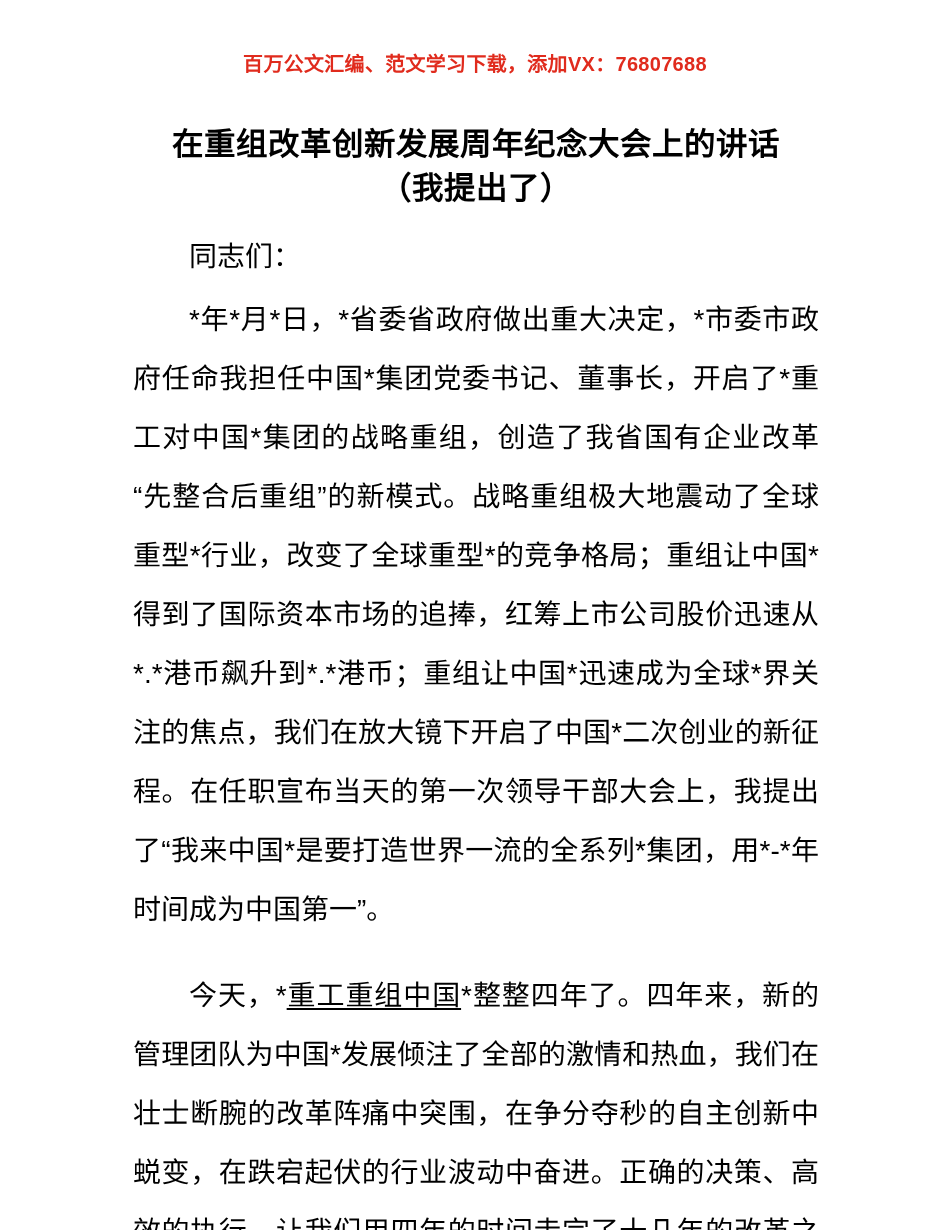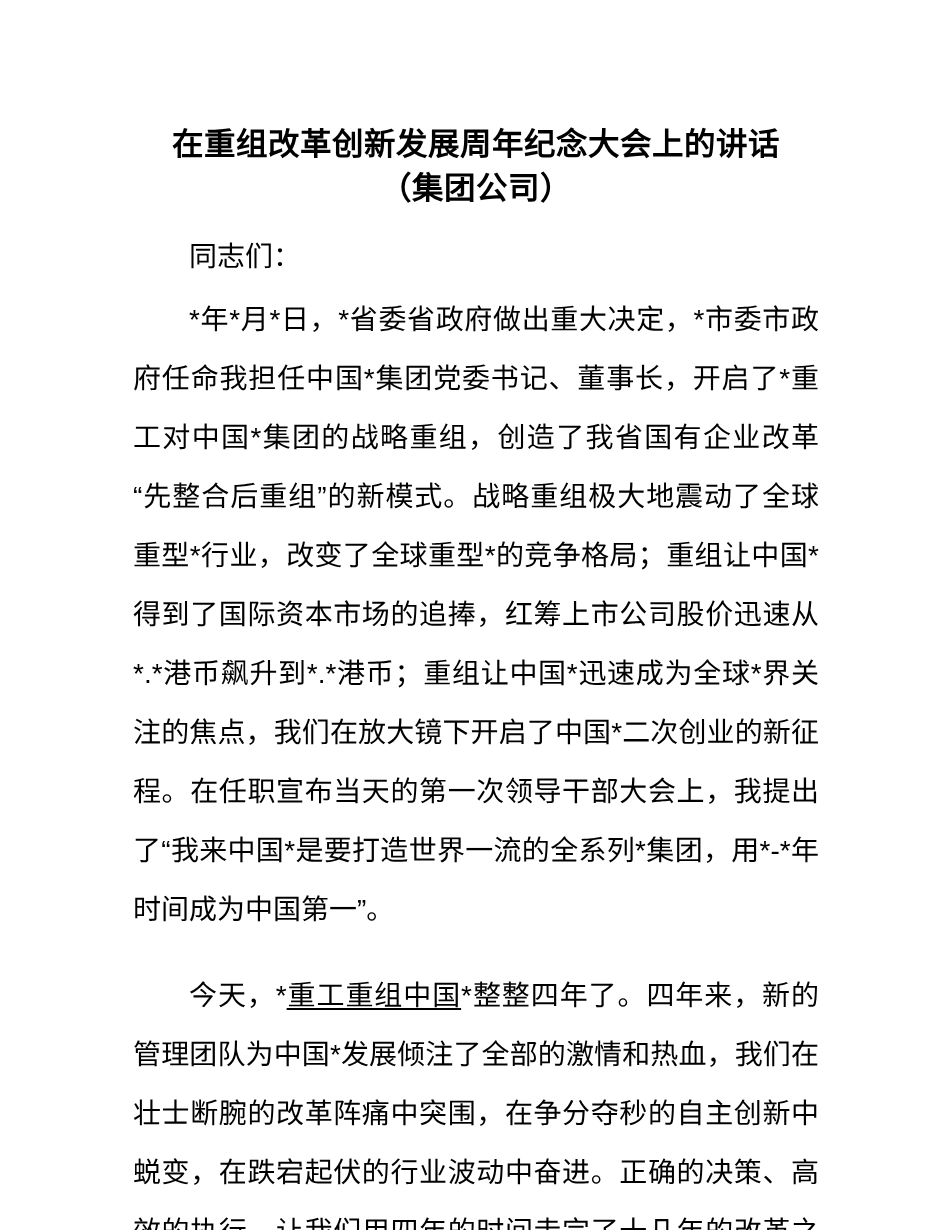--- a/index.html
+++ b/index.html
@@ -90,26 +90,27 @@
     text-decoration: underline;
     text-underline-offset: 3px;
     text-decoration-thickness: 1.5px;
   }
 </style>
 </head>
 <body>
 
 <div class="page">
 
+  <div class="promo-banner">百万公文汇编、范文学习下载，添加VX：76807688</div>
 
   <div class="doc-body">
 
     <h1 class="doc-title">
       <span class="title-line">在重组改革创新发展周年纪念大会上的讲话</span>
-      <span class="title-line">（集团公司）</span>
+      <span class="title-line">（我提出了）</span>
     </h1>
 
     <p class="salutation">同志们：</p>
 
     <p class="para">
       <span>*年*月*日，*省委省政府做出重大决定，*市委市政府任命我担任中国*集团党委书记、董事长，开启了*重工对中国*集团的战略重组，创造了我省国有企业改革“先整合后重组”的新模式。战略重组极大地震动了全球重型*行业，改变了全球重型*的竞争格局；重组让中国*得到了国际资本市场的追捧，红筹上市公司股价迅速从*.*港币飙升到*.*港币；重组让中国*迅速成为全球*界关注的焦点，我们在放大镜下开启了中国*二次创业的新征程。在任职宣布当天的第一次领导干部大会上，我提出了“我来中国*是要打造世界一流的全系列*集团，用*-*年时间成为中国第一”。</span>
     </p>
 
     <p class="para tight">
       <span>今天，*</span><span class="underlined">重工重组中国</span><span>*整整四年了。四年来，新的管理团队为中国*发展倾注了全部的激情和热血，我们在壮士断腕的改革阵痛中突围，在争分夺秒的自主创新中蜕变，在跌宕起伏的行业波动中奋进。正确的决策、高效的执行，让我们用四年的时间走完了十几年的改革之路，今年上半年发展成为我国重卡行业销量最高、增速最快、效益最好的企业。我们再一次将中国*从危机边缘拉上了高速发展的列车，在全球擦亮中国*品牌，用一张亮丽的成绩单兑现了四年前的承诺，这是全体中国*人的荣耀！</span>

